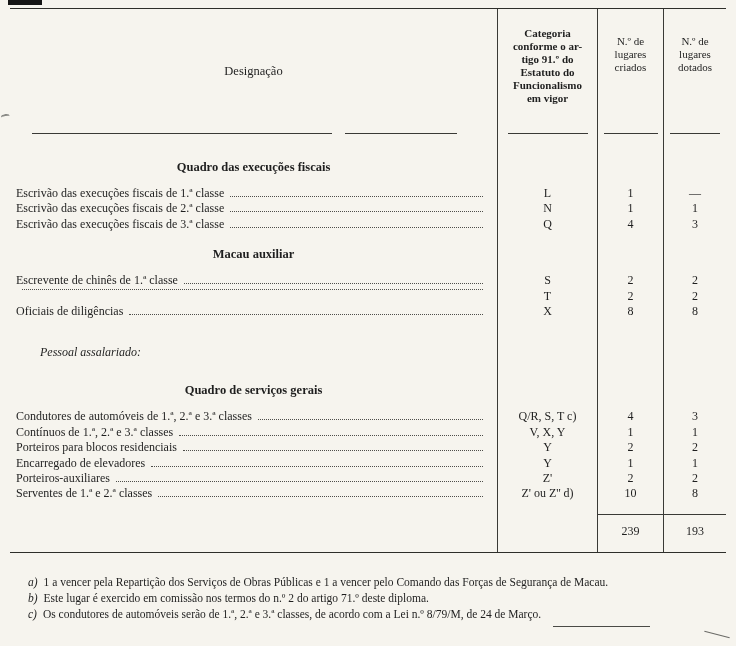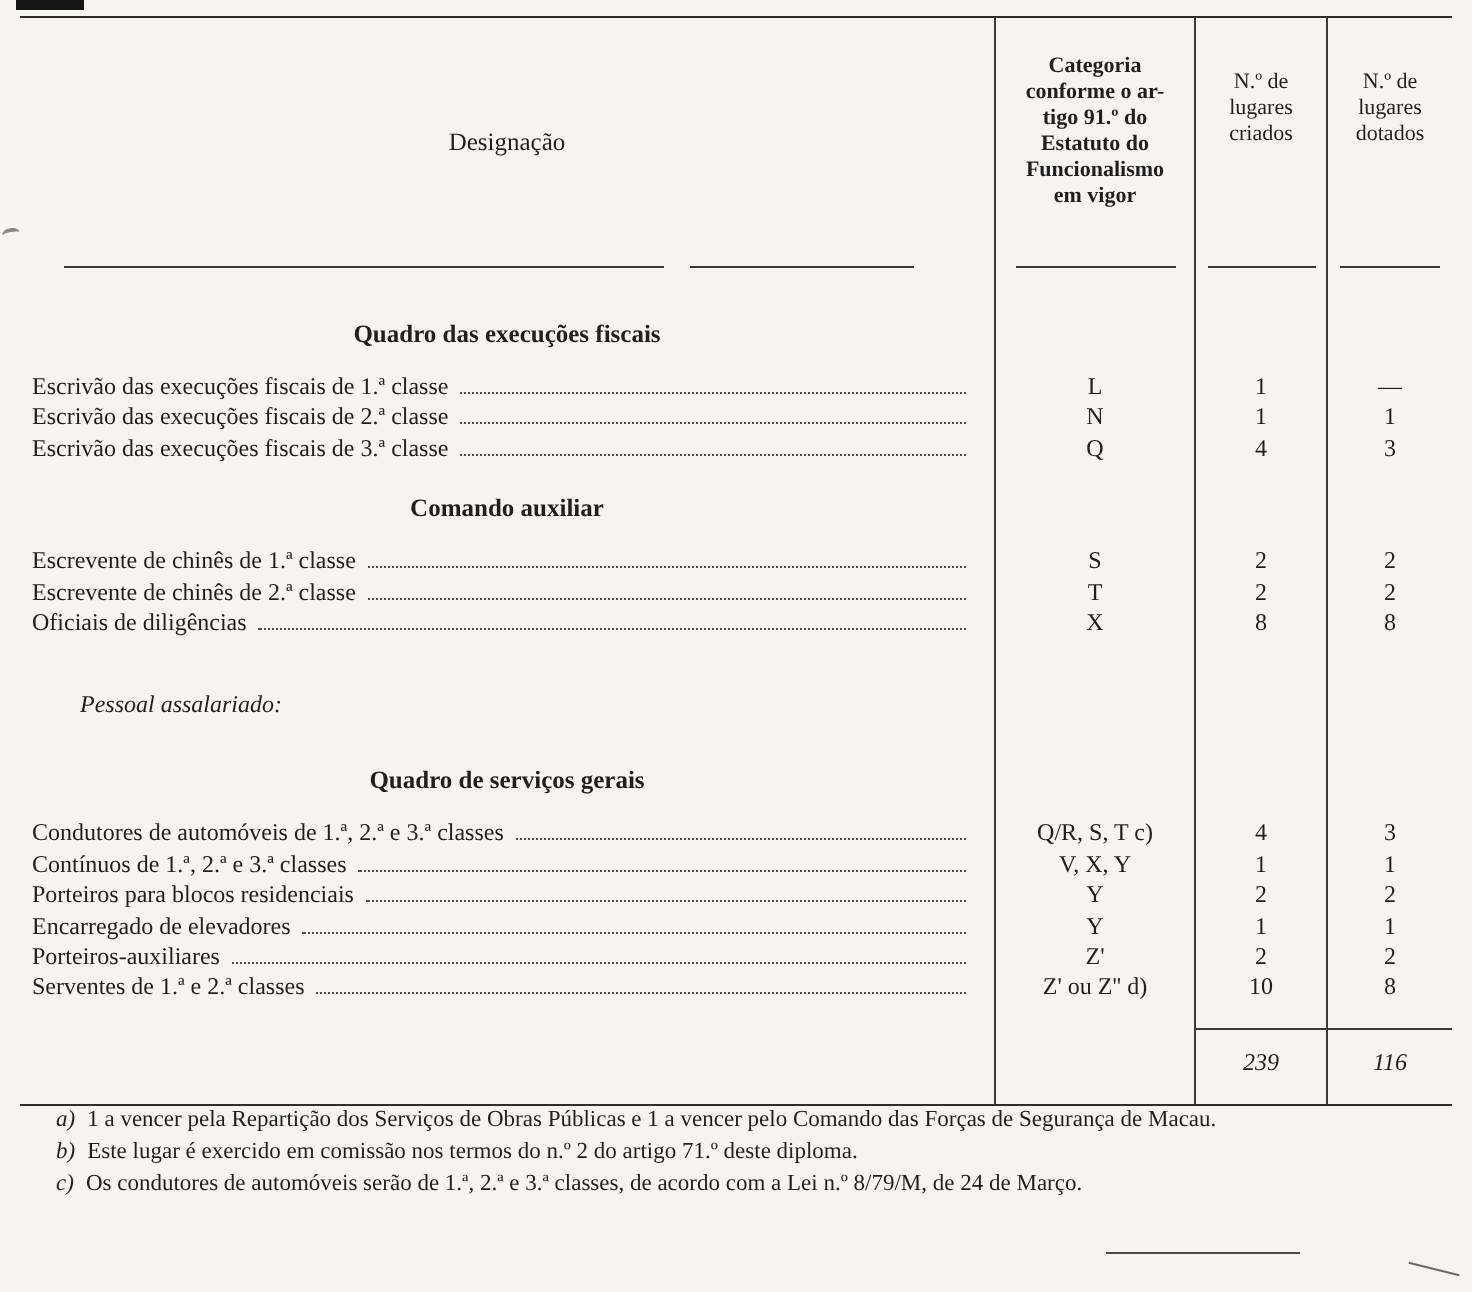--- a/index.html
+++ b/index.html
@@ -52,25 +52,25 @@
   .section-row .c1{padding:15px 0 11px 0;text-align:center;font-weight:bold;font-size:12.5px;}
   .subheading-row .c1{padding:26px 0 8px 30px;font-style:italic;}
 
   
   .data-row .c1{display:flex;align-items:baseline;padding-left:6px;padding-right:12px;line-height:15.4px;white-space:nowrap;}
   .leader{flex:1;border-bottom:1px dotted #4e4e4a;margin:0 2px 3px 6px;min-width:10px;}
   .data-row .c2,.data-row .c3,.data-row .c4{text-align:center;line-height:15.4px;white-space:nowrap;}
 
   
   .spacer-row .cell{height:12px;}
-  .totals-row .cell{height:38px;box-sizing:border-box;text-align:center;padding-top:9px;font-style:italic;}
+  .totals-row .cell{height:38px;box-sizing:border-box;text-align:center;padding-top:9px;}
   .totals-row .c3,.totals-row .c4{border-top:1px solid #3a3a36;}
 
   
-  .footnotes{padding-left:18px;font-size:11.5px;line-height:15px;}
+  .footnotes{margin-top:22px;padding-left:18px;font-size:11.5px;line-height:15px;}
   .fn{margin-bottom:1px;}
   .fn-label{font-style:italic;margin-right:6px;}
 </style>
 </head>
 <body>
 
 <div class="mark-top-left"></div>
 <div class="mark-left-tilde"></div>
 
 <div class="page">
@@ -141,39 +141,38 @@
     <div class="cell c1">
       <span>Escrivão das execuções fiscais de 3.ª classe</span>
       <span class="leader"></span>
     </div>
     <div class="cell c2">Q</div>
     <div class="cell c3">4</div>
     <div class="cell c4">3</div>
   </div>
 
   <div class="row section-row">
-    <div class="cell c1">Comando auxiliar</div>
+    <div class="cell c1">Macau auxiliar</div>
     <div class="cell c2"></div>
     <div class="cell c3"></div>
     <div class="cell c4"></div>
   </div>
 
   <div class="row data-row">
     <div class="cell c1">
       <span>Escrevente de chinês de 1.ª classe</span>
       <span class="leader"></span>
     </div>
     <div class="cell c2">S</div>
     <div class="cell c3">2</div>
     <div class="cell c4">2</div>
   </div>
 
   <div class="row data-row">
     <div class="cell c1">
-      <span>Escrevente de chinês de 2.ª classe</span>
       <span class="leader"></span>
     </div>
     <div class="cell c2">T</div>
     <div class="cell c3">2</div>
     <div class="cell c4">2</div>
   </div>
 
   <div class="row data-row">
     <div class="cell c1">
       <span>Oficiais de diligências</span>
@@ -263,21 +262,21 @@
       <div class="cell c1"></div>
       <div class="cell c2"></div>
       <div class="cell c3"></div>
       <div class="cell c4"></div>
     </div>
 
     <div class="row totals-row">
       <div class="cell c1"></div>
       <div class="cell c2"></div>
       <div class="cell c3">239</div>
-      <div class="cell c4">116</div>
+      <div class="cell c4">193</div>
     </div>
 
   </div>
 
   <div class="footnotes">
   <div class="fn">
     <span class="fn-label">a)</span><span>1 a vencer pela Repartição dos Serviços de Obras Públicas e 1 a vencer pelo Comando das Forças de Segurança de Macau.</span>
   </div>
 
   <div class="fn">

